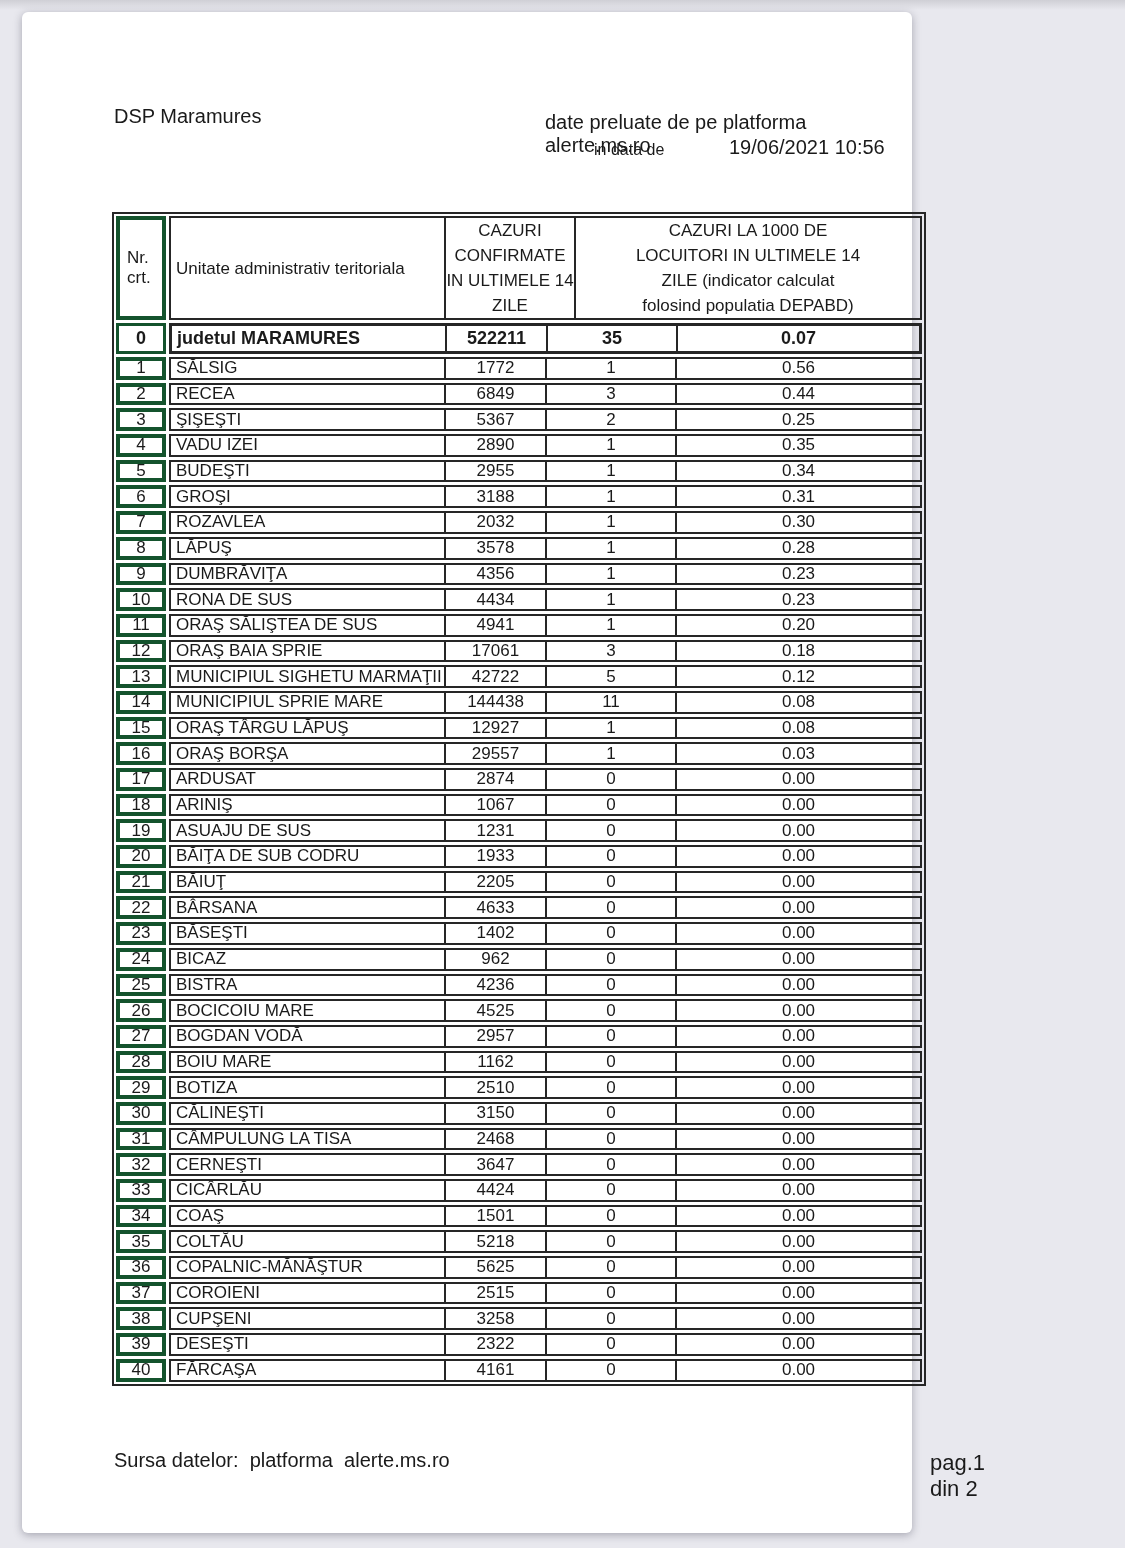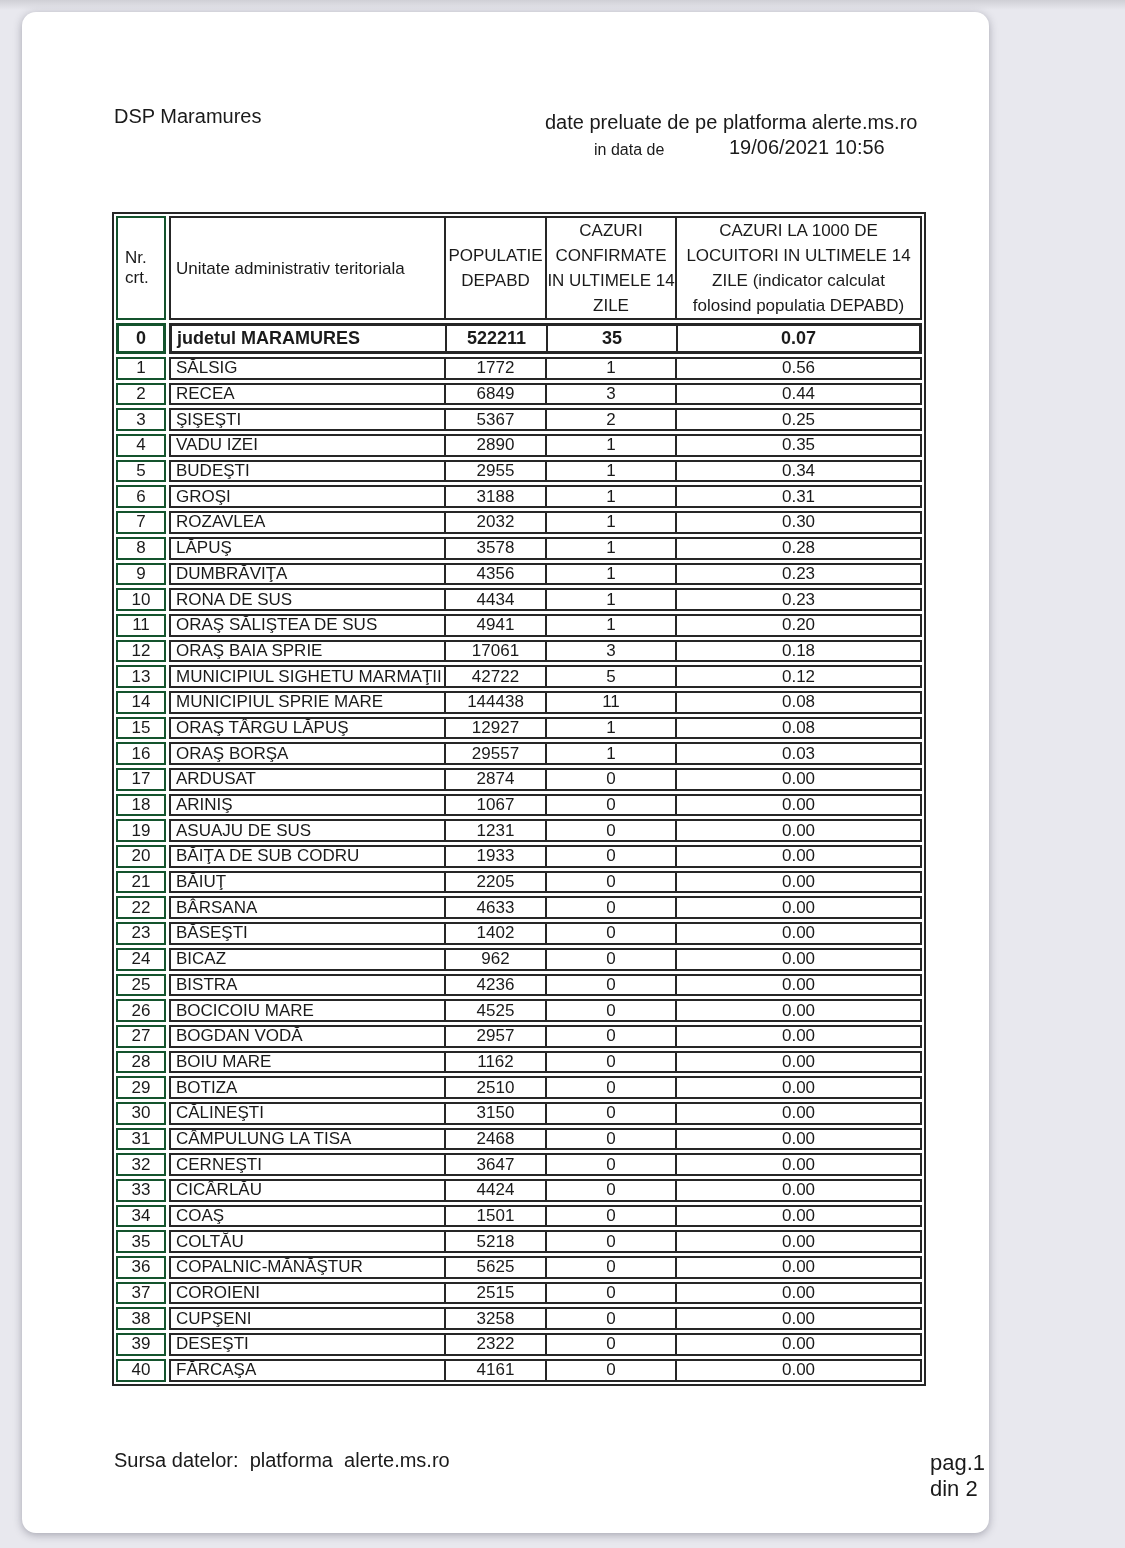--- a/index.html
+++ b/index.html
@@ -7,41 +7,41 @@
     width:1125px;height:1548px;
     background:#e8e8ee;
     font-family:"Liberation Sans", sans-serif;
     color:#1a1a1a;
     position:relative;
     overflow:hidden;
   }
   body::before{content:"";position:absolute;left:0;top:0;width:1125px;height:10px;
     background:linear-gradient(#cfcfd5,#e8e8ee);}
   .page{
-    position:absolute;left:22px;top:12px;width:967px;height:1521px;
-    background:#ffffff;border-radius:14px;
+    position:absolute;left:22px;top:12px;width:890px;height:1521px;
+    background:#ffffff;border-radius:6px;
     box-shadow:0 2px 8px rgba(40,40,60,.35);
   }
   .org{position:absolute;left:92px;top:93px;font-size:20px;}
   .src-note{position:absolute;left:523px;top:99px;font-size:20px;}
   .date-label{position:absolute;left:572px;top:129px;font-size:16px;}
   .date-value{position:absolute;left:707px;top:124px;font-size:20px;}
 
   .tbl{
     position:absolute;left:90px;top:200px;width:814px;
     box-sizing:border-box;border:2px solid #262626;padding:2px;
     display:flex;flex-direction:column;row-gap:3px;
     font-size:17px;
   }
   .trow{display:flex;height:22.7px;flex:none;}
   .hrow{height:104px;}
   .trow0{height:31px;font-weight:bold;font-size:18px;}
   .nrcell{
     width:50px;flex:none;box-sizing:border-box;
-    border:2px solid #14532d;margin-right:3px;
+    border:4px solid #14532d;margin-right:3px;
     display:flex;align-items:center;justify-content:center;
     overflow:hidden;
   }
   .main{
     flex:1;box-sizing:border-box;border:2px solid #262626;
     display:flex;min-width:0;overflow:hidden;
   }
   .trow0 .nrcell,.trow0 .main{border-width:3px;}
   .c{
     box-sizing:border-box;border-left:2px solid #262626;
@@ -69,22 +69,20 @@
   <div class="date-label">in data de</div>
   <div class="date-value">19/06/2021 10:56</div>
 
   <div class="tbl">
 
     <div class="trow hrow">
       <div class="nrcell pre">Nr.
 crt.</div>
       <div class="main">
         <div class="c name">Unitate administrativ teritoriala</div>
-        <div class="c pop pre">POPULATIE
-DEPABD</div>
         <div class="c cases pre">CAZURI
 CONFIRMATE
 IN ULTIMELE 14
 ZILE</div>
         <div class="c rate pre">CAZURI LA 1000 DE
 LOCUITORI IN ULTIMELE 14
 ZILE (indicator calculat
 folosind populatia DEPABD)</div>
       </div>
     </div>

